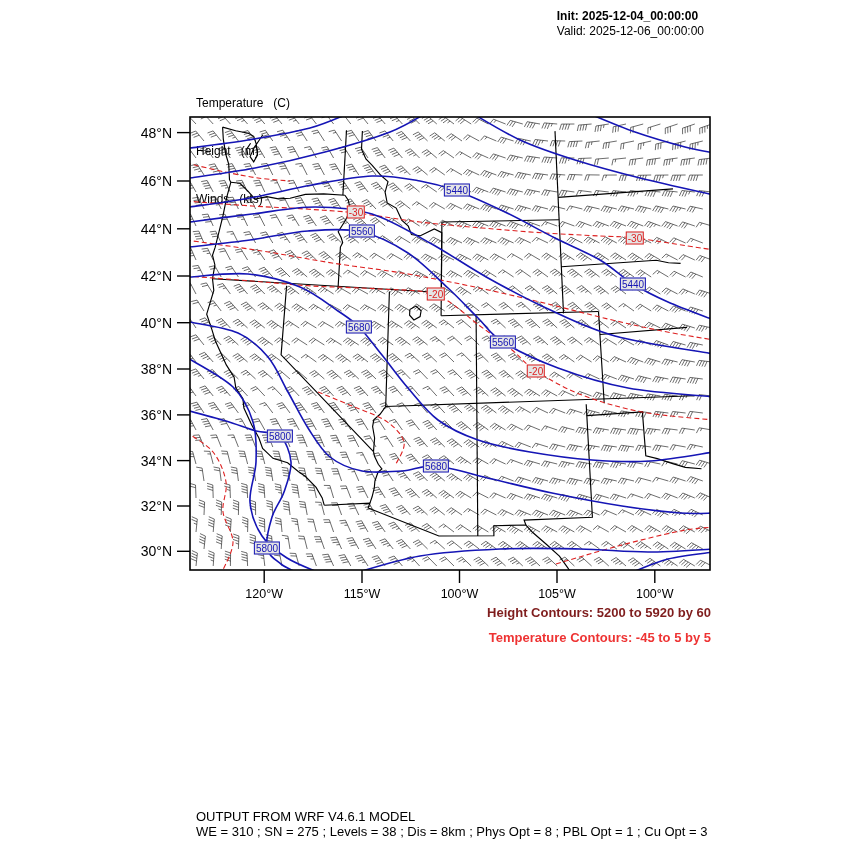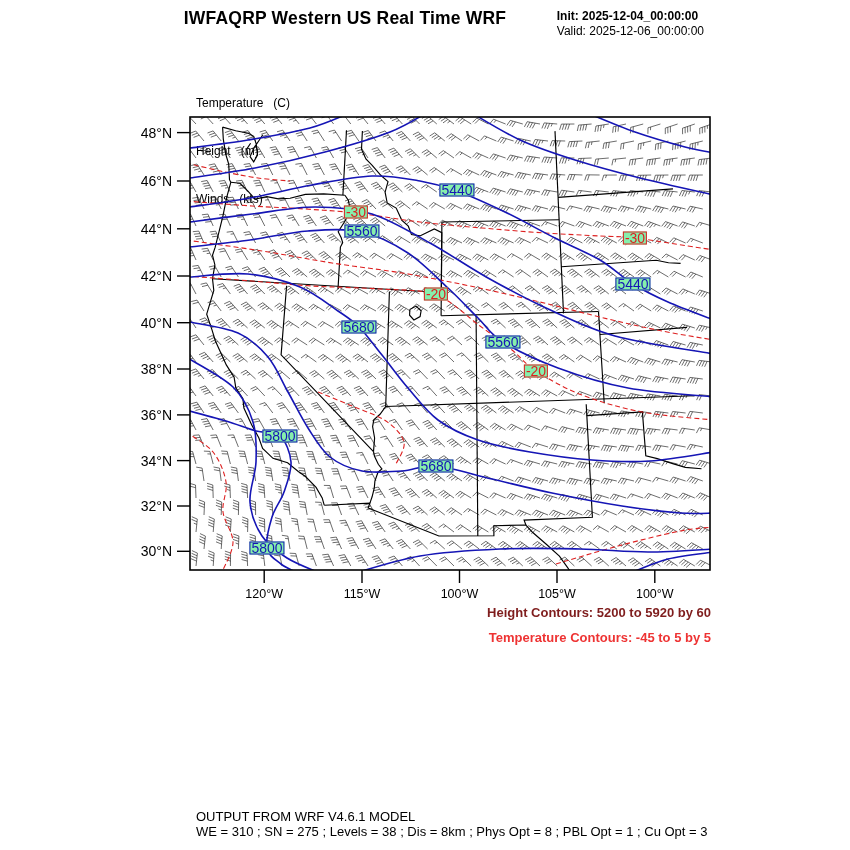--- a/index.html
+++ b/index.html
@@ -13,29 +13,28 @@
   .legend{position:absolute;left:196px;top:63px;font-size:12px;line-height:16px;white-space:pre;}
   .annot{position:absolute;right:139px;text-align:right;font-size:13px;font-weight:bold;}
   .annot-height{top:605px;}
   .annot-temp{top:630px;}
   .footer{position:absolute;left:196px;font-size:13px;}
   .footer1{top:809px;}
   .footer2{top:824px;}
   svg.mapsvg{position:absolute;left:0;top:0;}
   .lat-label{position:absolute;width:50px;text-align:right;font-size:14px;line-height:12px;}
   .lon-label{position:absolute;width:64px;text-align:center;font-size:12.5px;line-height:12px;}
-  .clabel{position:absolute;transform:translate(-50%,-50%);background:#86efac;
-          font-size:14px;line-height:11px;padding:0 1px;border:1px solid;white-space:nowrap;}
+  .clabel{position:absolute;transform:translate(-50%,-50%);background:#e5e5e5;
+          font-size:10px;line-height:11px;padding:0 1px;border:1px solid;white-space:nowrap;}
 </style>
 </head>
 <body>
 
 <div class="page">
 
-  <div class="title">IWFAQRP Western US Real Time WRF</div>
 
   <div class="init-block">
     <div class="init-line">Init: 2025-12-04_00:00:00</div>
     <div class="valid-line">Valid: 2025-12-06_00:00:00</div>
   </div>
 
   <div class="legend">
     <div>Temperature   (C)</div>
     <div>Height   (m)</div>
     <div>Winds   (kts)</div>

